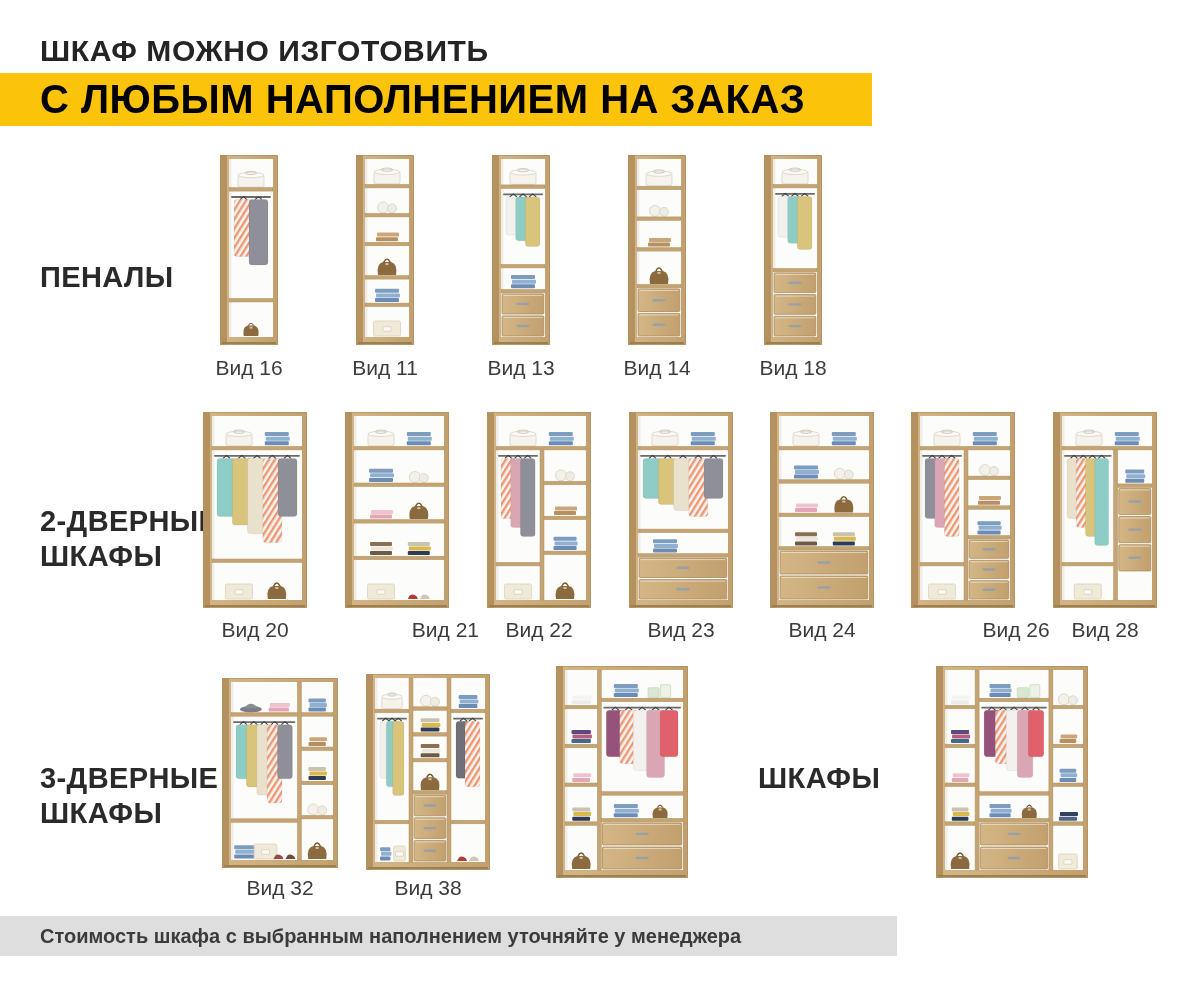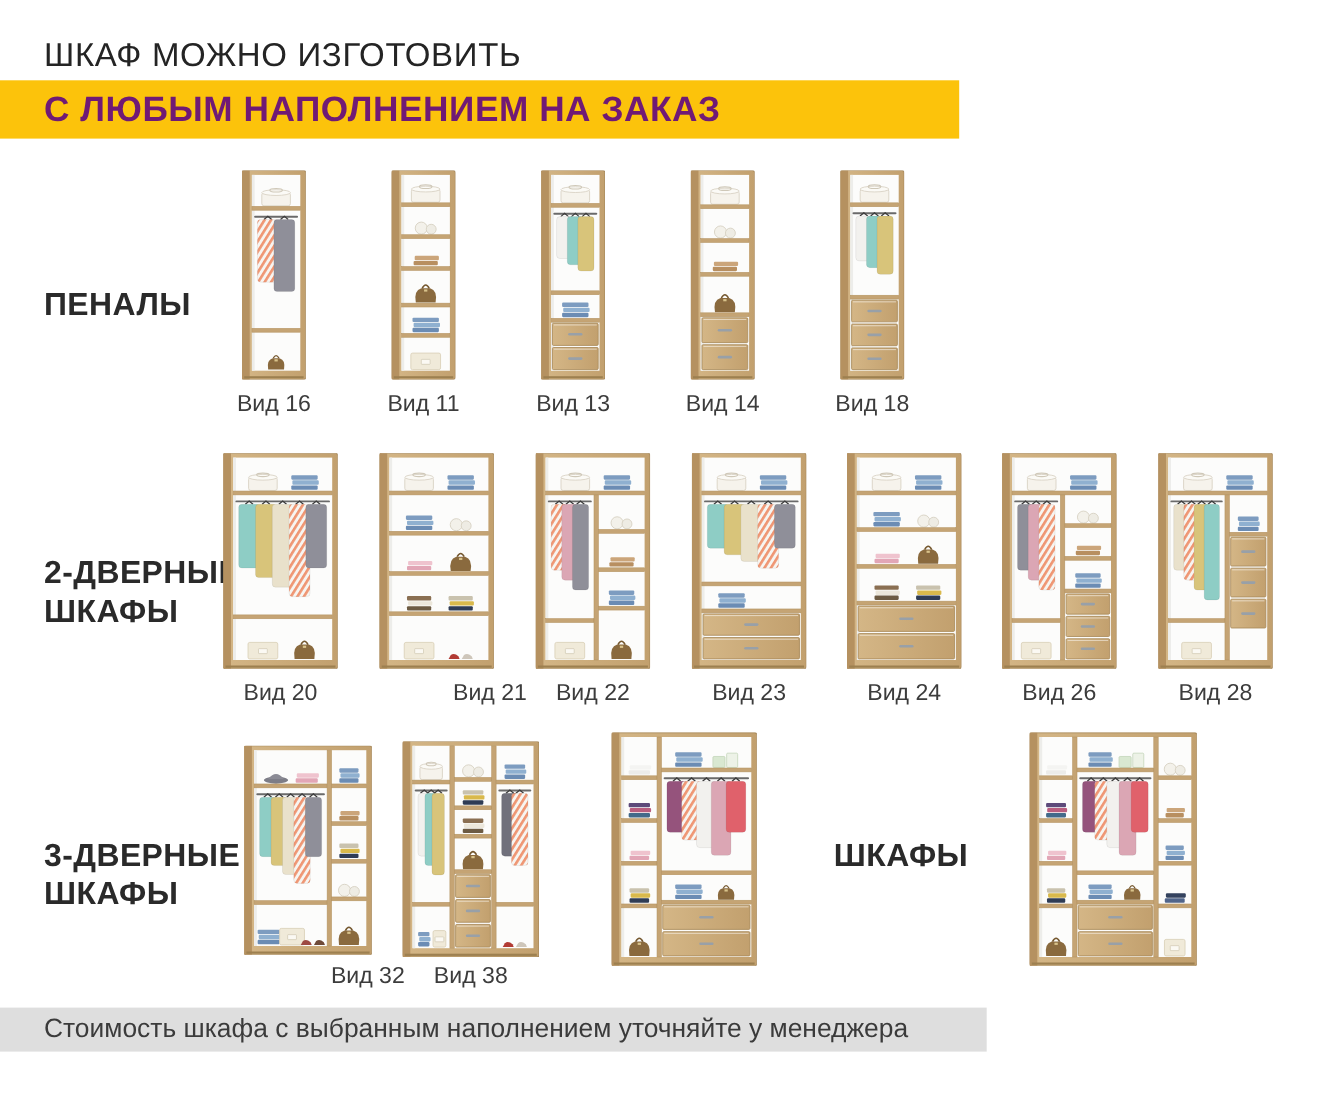--- a/index.html
+++ b/index.html
@@ -1,29 +1,29 @@
 <!DOCTYPE html>
 <html><head>
 <meta charset="utf-8">
 <style>
   html,body{margin:0;padding:0;background:#fff;}
   #canvas{position:relative;width:1200px;height:1000px;background:#fff;overflow:hidden;
           font-family:"Liberation Sans","DejaVu Sans",sans-serif;color:#2a2a2a;}
-  .headline{position:absolute;left:40px;top:34px;font-size:30px;font-weight:400;
+  .headline{position:absolute;left:40px;top:34px;font-size:30px;font-weight:700;
             letter-spacing:0.6px;color:#242424;white-space:nowrap;text-align:right;}
   .accent-bar{position:absolute;left:0;top:73px;width:872px;height:53px;background:var(--yellow,#FCC30B);}
-  .accent-bar span{position:absolute;left:40px;top:0;line-height:53px;font-size:32px;font-weight:700;
-            letter-spacing:0.5px;color:#701a75;white-space:nowrap;}
+  .accent-bar span{position:absolute;left:40px;top:0;line-height:53px;font-size:40px;font-weight:700;
+            letter-spacing:0.5px;color:#000000;white-space:nowrap;}
   .section-title{position:absolute;font-size:29px;font-weight:700;line-height:35px;
             letter-spacing:0.4px;color:#2a2a2a;white-space:nowrap;margin-top:34px;}
   .ward{position:absolute;}
   .ward svg{display:block;}
   .cap{position:absolute;font-size:21px;color:#3c3c3c;text-align:center;white-space:nowrap;}
   .footer-bar{position:absolute;left:0;top:916px;width:897px;height:40px;background:var(--gray,#DEDEDE);}
-  .footer-bar span{position:absolute;left:40px;top:0;line-height:40px;font-size:24px;font-weight:400;
+  .footer-bar span{position:absolute;left:40px;top:0;line-height:40px;font-size:20px;font-weight:700;
             color:#3b3b3b;white-space:nowrap;}
 </style>
 </head>
 <body>
 
 <div id="canvas" style="--yellow: #FCC30B; --gray: #DEDEDE;">
   <div class="headline">ШКАФ МОЖНО ИЗГОТОВИТЬ</div>
   <div class="accent-bar">
     <span>С ЛЮБЫМ НАПОЛНЕНИЕМ НА ЗАКАЗ</span>
   </div>
@@ -529,21 +529,21 @@
         <rect x="59.5" y="129" width="37" height="1" fill="rgba(255,255,255,0.5)"></rect>
         <rect x="71.5" y="136" width="13" height="2.4" fill="#98a0a8" rx="1.2"></rect>
         <rect x="58.2" y="148.3" width="39.6" height="18.3" fill="url(#wd11)" rx="1" stroke="#ab8c5c" stroke-width="0.8"></rect>
         <rect x="59.5" y="149.3" width="37" height="1" fill="rgba(255,255,255,0.5)"></rect>
         <rect x="71.5" y="156.3" width="13" height="2.4" fill="#98a0a8" rx="1.2"></rect>
         <rect x="58.2" y="168.7" width="39.6" height="18.3" fill="url(#wd11)" rx="1" stroke="#ab8c5c" stroke-width="0.8"></rect>
         <rect x="59.5" y="169.7" width="37" height="1" fill="rgba(255,255,255,0.5)"></rect>
         <rect x="71.5" y="176.6" width="13" height="2.4" fill="#98a0a8" rx="1.2"></rect>
       </svg>
     </div>
-    <div class="cap" style="left: 881px; top: 618px; width: 164px;">Вид 26</div>
+    <div class="cap" style="left: 934px; top: 618px; width: 164px;">Вид 26</div>
     <div class="ward" style="left: 1053px; top: 412px; width: 104px; height: 196px;">
       <svg xmlns="http://www.w3.org/2000/svg" width="104" height="196" viewBox="0 0 104 196">
         <defs>
           <linearGradient id="wd12" x1="0" y1="0" x2="1" y2="0">
             <stop offset="0" stop-color="#d4b686"></stop>
             <stop offset="1" stop-color="#c2a06e"></stop>
           </linearGradient>
           <pattern id="st12" width="5" height="5" patternUnits="userSpaceOnUse" patternTransform="rotate(32)">
             <rect width="5" height="5" fill="#f7f5f1"></rect>
             <rect width="2.4" height="5" fill="#ef9673"></rect>
@@ -648,21 +648,21 @@
         <rect x="86.5" y="88.9" width="17.4" height="4" fill="#c9c2ae" rx="1"></rect>
         <rect x="79.4" y="103.2" width="31.6" height="3.5" fill="#c5a474" stroke="#b3925f" stroke-width="0.5"></rect>
         <circle cx="91.2" cy="131.4" r="5.5" fill="#f3f1ea" stroke="#d6d0c2" stroke-width="0.8"></circle>
         <circle cx="100.2" cy="132.4" r="4.5" fill="#eeece4" stroke="#d6d0c2" stroke-width="0.8"></circle>
         <rect x="79.4" y="137.4" width="31.6" height="3.5" fill="#c5a474" stroke="#b3925f" stroke-width="0.5"></rect>
         <path d="M 86.2 181 Q 84.2 169.9 91.2 168 L 99.2 168 Q 106.2 169.9 104.2 181 Z" fill="#8a6a3e"></path>
         <path d="M 92 168 Q 95.2 162 98.4 168" fill="none" stroke="#75582f" stroke-width="1.4"></path>
         <rect x="93.7" y="169" width="3" height="2" fill="#d8c28a"></rect>
       </svg>
     </div>
-    <div class="cap" style="left: 192px; top: 876px; width: 176px; text-align: right;">Вид 32</div>
+    <div class="cap" style="left: 192px; top: 876px; width: 176px;">Вид 32</div>
     <div class="ward" style="left: 366px; top: 674px; width: 124px; height: 196px;">
       <svg xmlns="http://www.w3.org/2000/svg" width="124" height="196" viewBox="0 0 124 196">
         <defs>
           <linearGradient id="wd14" x1="0" y1="0" x2="1" y2="0">
             <stop offset="0" stop-color="#d4b686"></stop>
             <stop offset="1" stop-color="#c2a06e"></stop>
           </linearGradient>
           <pattern id="st14" width="5" height="5" patternUnits="userSpaceOnUse" patternTransform="rotate(32)">
             <rect width="5" height="5" fill="#f7f5f1"></rect>
             <rect width="2.4" height="5" fill="#ef9673"></rect>

